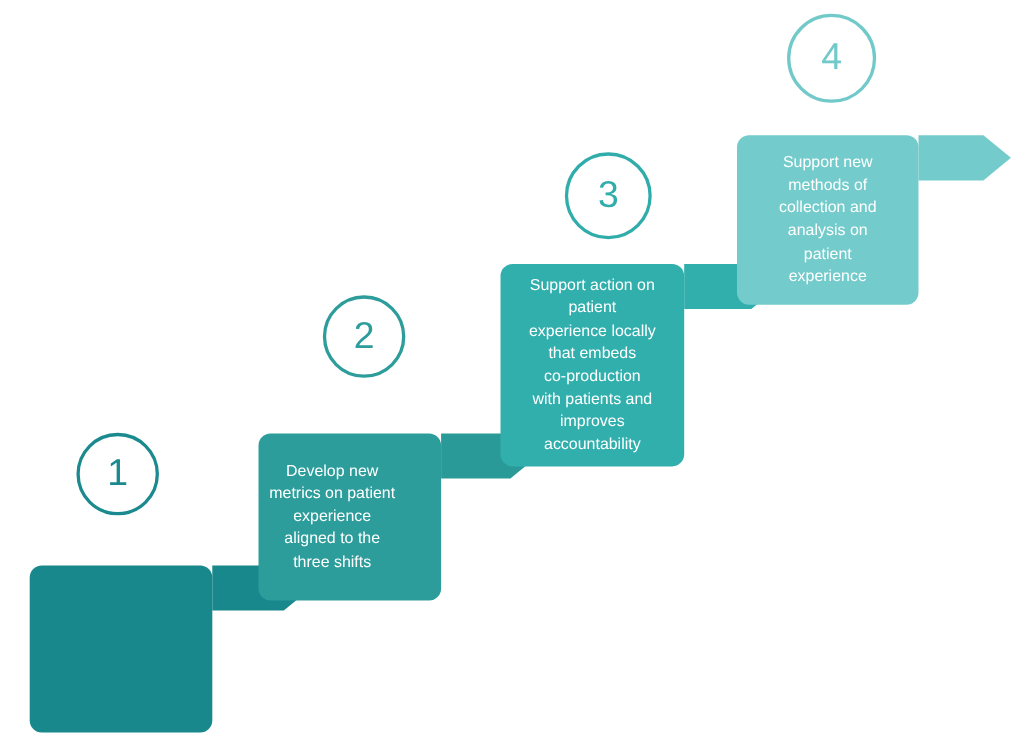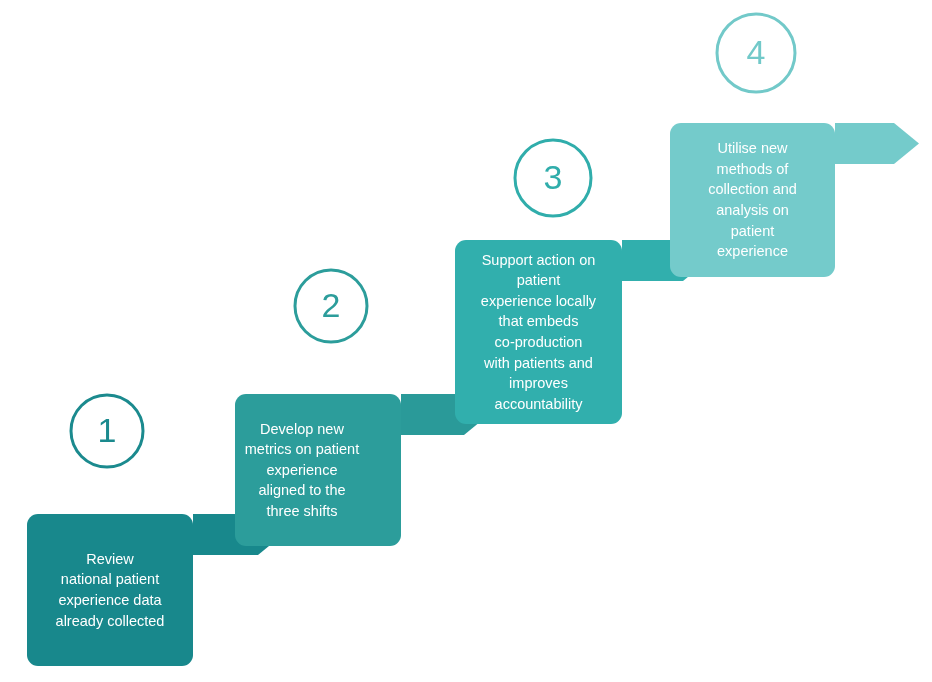--- a/index.html
+++ b/index.html
@@ -84,41 +84,37 @@
     </g>
 
     <g>
       <path fill="#74CBCB" d="M 835 123 L 894 123 L 919 143.5 L 894 164 L 835 164 Z"></path>
       <rect x="670" y="123" width="165" height="154" rx="11" ry="11" fill="#74CBCB"></rect>
       <circle cx="756" cy="53" r="39" fill="none" stroke="#72C9C9" stroke-width="3"></circle>
     </g>
 
   </svg>
 
-  <div class="step-label" style="left:27px; top:514px; width:166px; height:152px;">Review
-national patient
-experience data
-already collected</div>
 
   <div class="step-label" style="left:235px; top:394px; width:134px; height:152px;">Develop new
 metrics on patient
 experience
 aligned to the
 three shifts</div>
 
   <div class="step-label" style="left:455px; top:240px; width:167px; height:184px;">Support action on
 patient
 experience locally
 that embeds
 co-production
 with patients and
 improves
 accountability</div>
 
-  <div class="step-label" style="left:670px; top:123px; width:165px; height:154px;">Utilise new
+  <div class="step-label" style="left:670px; top:123px; width:165px; height:154px;">Support new
 methods of
 collection and
 analysis on
 patient
 experience</div>
 
   <div class="badge" style="left:71px; top:395px; width:72px; height:72px;">
     <span style="color:#1B8A8E;">1</span>
   </div>
 

